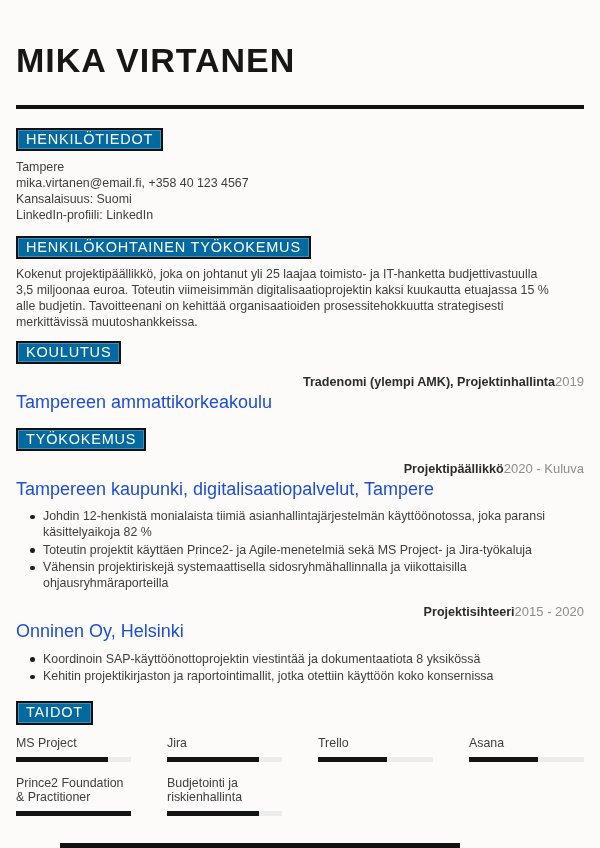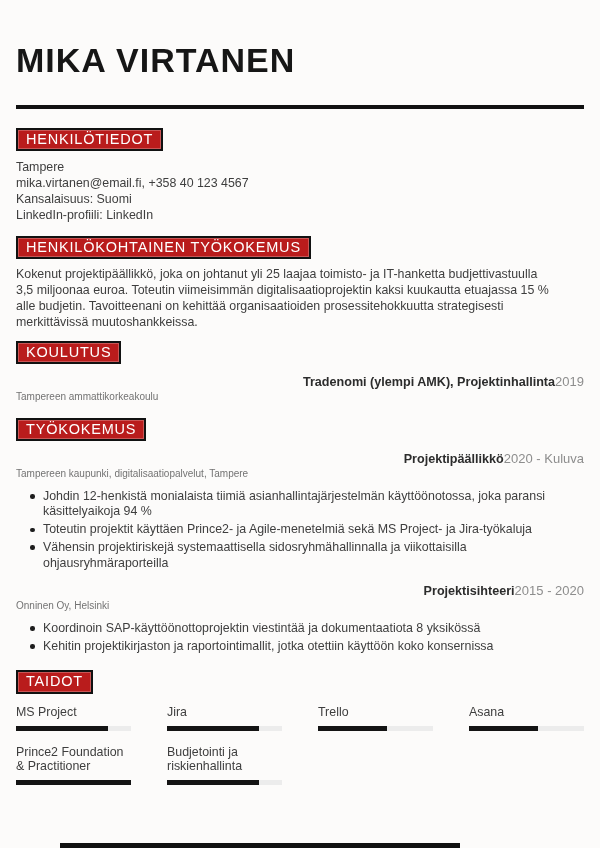--- a/index.html
+++ b/index.html
@@ -23,21 +23,21 @@
     color: #161616;
     line-height: 1.2;
   }
   .divider {
     margin-top: 24px;
     height: 4px;
     background: #111111;
   }
   .chip {
     width: fit-content;
-    background: #b91c1c;
+    background: #0369a1;
     color: #ffffff;
     font-size: 14.5px;
     font-weight: 500;
     letter-spacing: 0.8px;
     padding: 4px 10px 5px 10px;
     line-height: 1.0;
     box-shadow: inset 0 0 0 2px #111, inset 0 0 0 3px rgba(255,255,255,0.25);
   }
   .sec-personal .chip    { margin-top: 19px; }
   .sec-summary .chip     { margin-top: 12px; }
@@ -68,22 +68,22 @@
     color: #2c2c2c;
     line-height: 1.28;
   }
   .entry-date {
     font-size: 13px;
     color: #8d8d8d;
     line-height: 1.28;
     white-space: nowrap;
   }
   .entry-sub {
-    font-size: 10px;
-    color: #737373;
+    font-size: 18px;
+    color: #1d4ed8;
     line-height: 1.28;
   }
   ul.bullets {
     margin: 8px 0 0 0;
     padding: 0 0 0 12px;
     list-style: none;
   }
   ul.bullets li {
     position: relative;
     padding-left: 15px;
@@ -169,21 +169,21 @@
   <section class="sec-experience">
     <div class="chip">TYÖKOKEMUS</div>
 
     <div class="entry">
       <div class="entry-head">
         <span class="entry-title">Projektipäällikkö</span>
         <span class="entry-date">2020 - Kuluva</span>
       </div>
       <div class="entry-sub">Tampereen kaupunki, digitalisaatiopalvelut, Tampere</div>
       <ul class="bullets">
-        <li>Johdin 12-henkistä monialaista tiimiä asianhallintajärjestelmän käyttöönotossa, joka paransi käsittelyaikoja 94 %</li>
+        <li>Johdin 12-henkistä monialaista tiimiä asianhallintajärjestelmän käyttöönotossa, joka paransi käsittelyaikoja 82 %</li>
         <li>Toteutin projektit käyttäen Prince2- ja Agile-menetelmiä sekä MS Project- ja Jira-työkaluja</li>
         <li>Vähensin projektiriskejä systemaattisella sidosryhmähallinnalla ja viikottaisilla ohjausryhmäraporteilla</li>
       </ul>
     </div>
 
     <div class="entry">
       <div class="entry-head">
         <span class="entry-title">Projektisihteeri</span>
         <span class="entry-date">2015 - 2020</span>
       </div>

